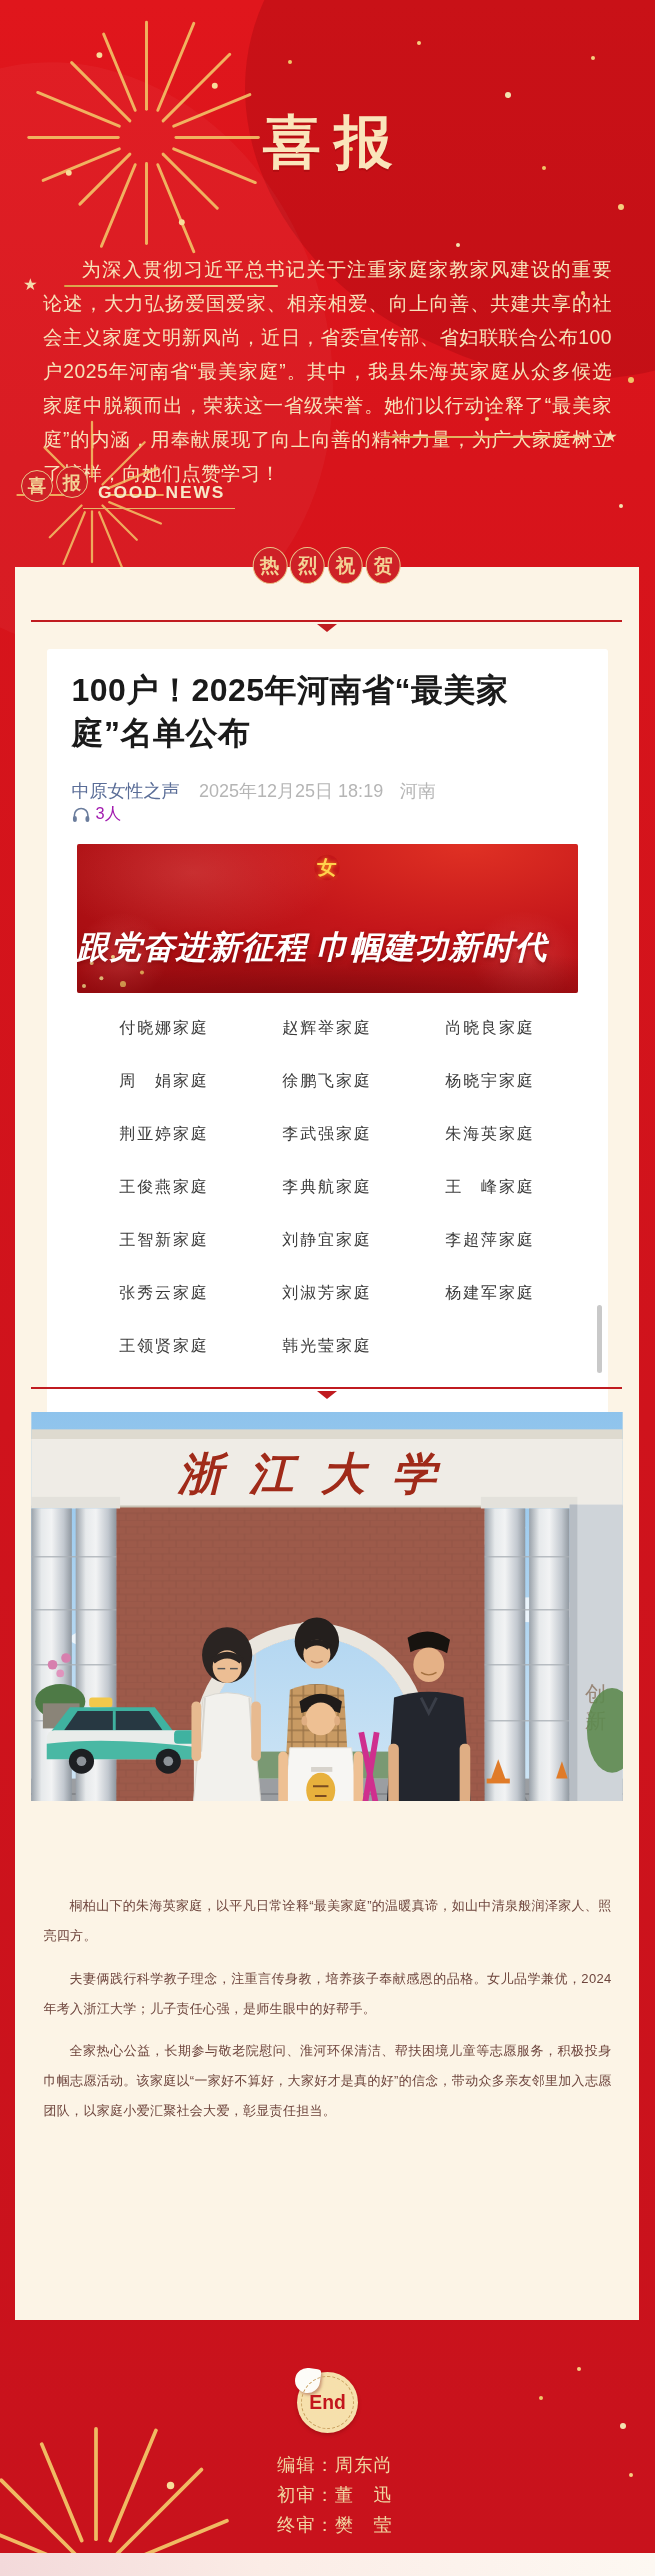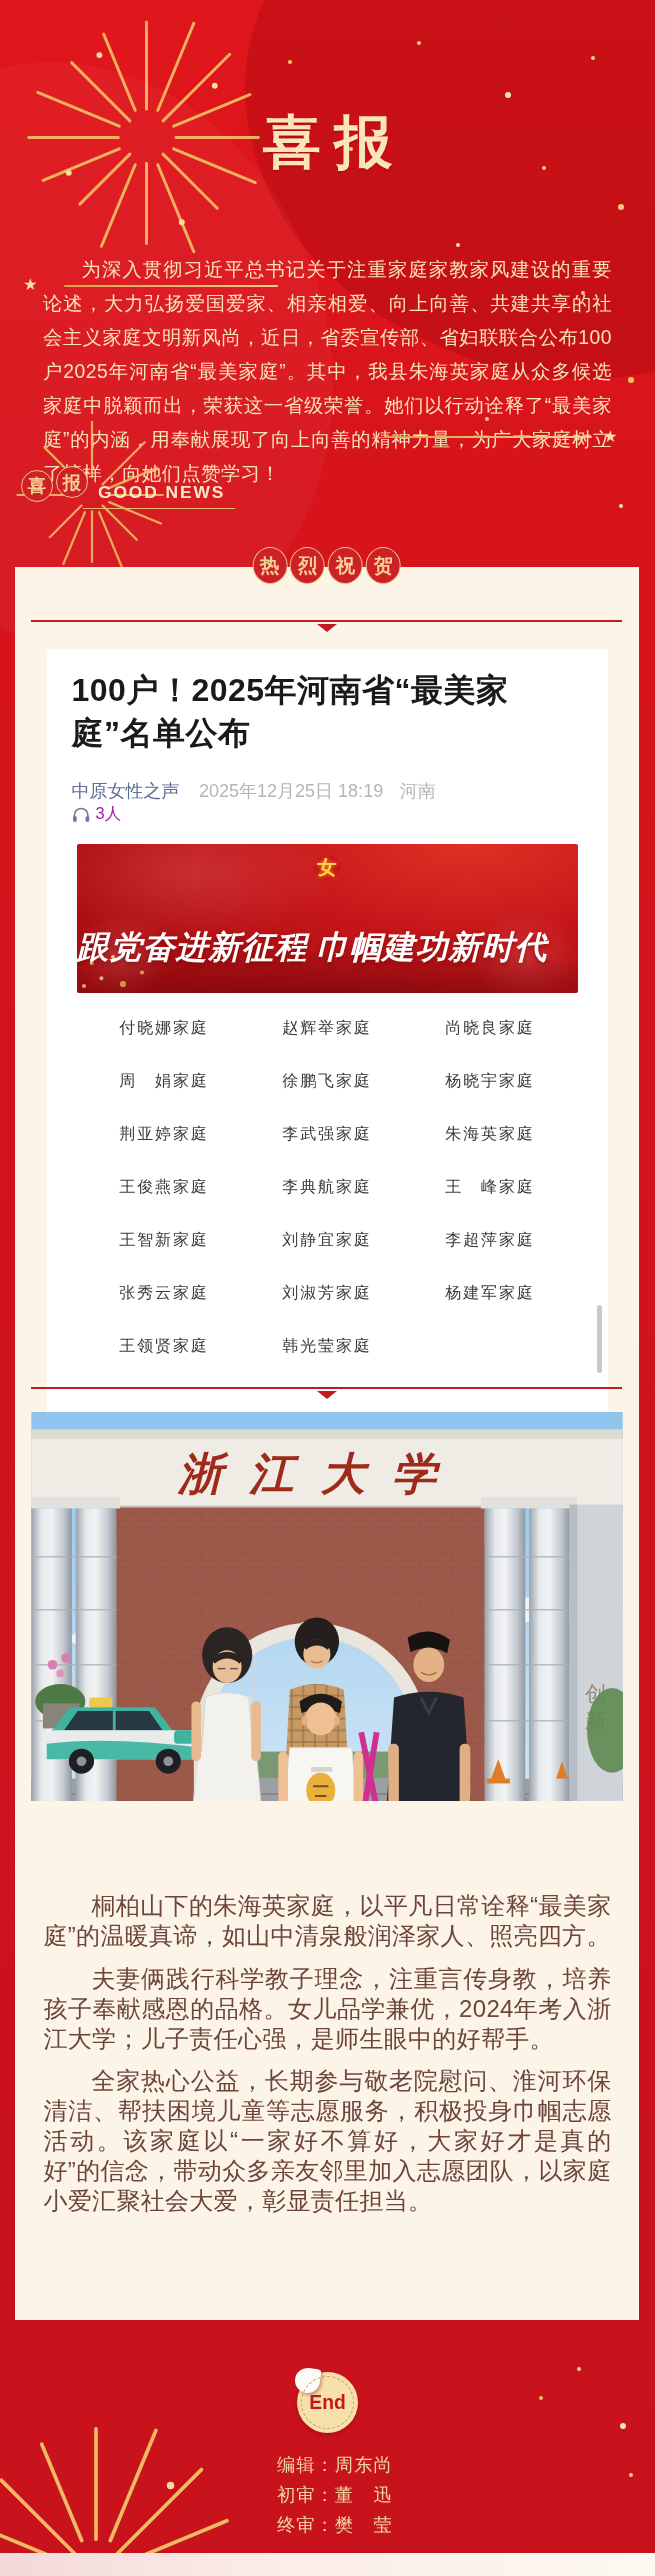--- a/index.html
+++ b/index.html
@@ -80,21 +80,21 @@
   .names-grid{display:grid;grid-template-columns:repeat(3,142px);justify-content:center;column-gap:21px;}
   .name-cell{height:53px;display:flex;align-items:center;justify-content:center;
         font-size:16px;color:#3b3b3b;letter-spacing:1.9px;white-space:pre;}
   .underline-hl{position:absolute;left:331px;top:508px;width:122px;height:6.8px;border-radius:3.9px;background:#e23a2c;}
   .scrollbar{position:absolute;right:-19.3px;bottom:0px;width:4.8px;height:68px;border-radius:2.9px;background:#c9c9c9;cursor:pointer;}
   
   .photo{position:absolute;left:16.4px;top:845px;width:592px;height:389px;overflow:hidden;cursor:pointer;}
   .photo svg{display:block;}
   
   .body-text{position:absolute;left:29px;width:568px;top:1324px;}
-  .body-text p{margin:0 0 12.5px 0;font-size:24px;line-height:30px;color:#6d443c;
+  .body-text p{margin:0 0 12.5px 0;font-size:13px;line-height:30px;color:#6d443c;
         text-align:justify;text-indent:2em;letter-spacing:0.3px;}
   
   .end-badge{position:absolute;left:297px;top:2372px;width:61px;height:61px;border-radius:50%;
         background:#f6e0ac;box-shadow:0 1.9px 3.9px rgba(90,0,0,.3);}
   .end-badge .dash{position:absolute;inset:3.9px;border:1.4px dashed #c79e5e;border-radius:50%;
         display:flex;align-items:center;justify-content:center;color:#c3161d;font-size:19.3px;font-weight:bold;}
   .end-badge .curl{position:absolute;left:-1.9px;top:-3.9px;width:25px;height:25px;background:#fdfcf8;
         border-radius:50% 3.9px 50% 50%;transform:rotate(8deg);box-shadow:1.9px 1.9px 2.9px rgba(120,20,20,.35);}
   
   .credits{position:absolute;left:277px;top:2450px;color:#f0d5a0;font-size:18.3px;line-height:30px;letter-spacing:1px;}

